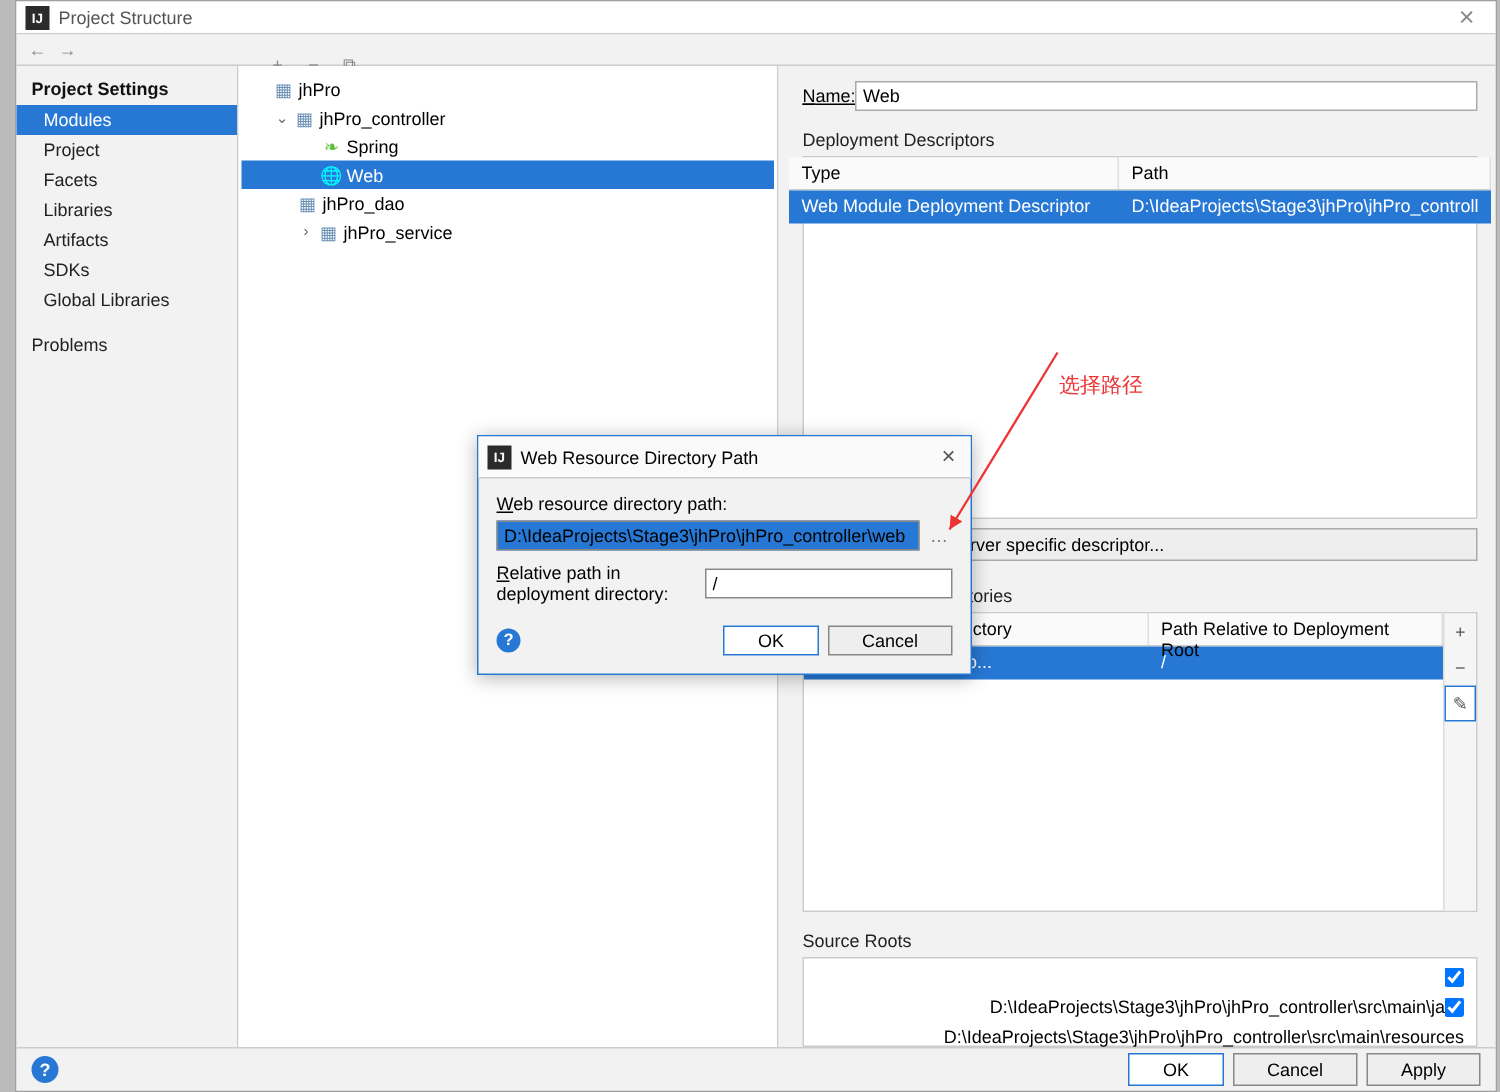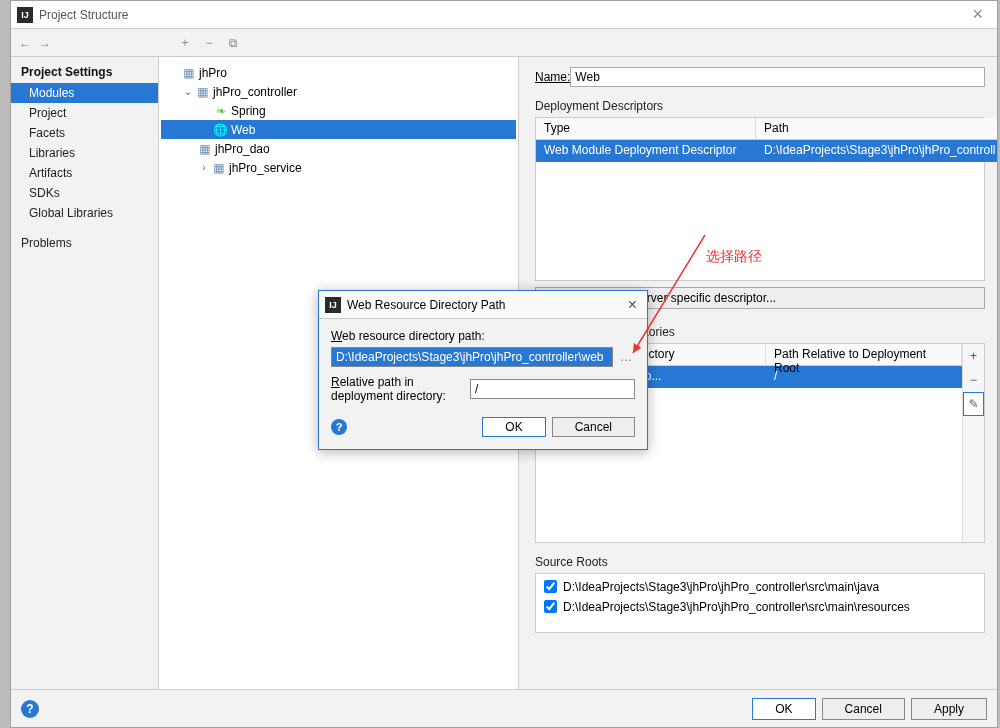--- a/index.html
+++ b/index.html
@@ -37,21 +37,21 @@
 .fic-spring { color:#5fbf3f; }
 .fic-web { color:#3b8fcc; }
 
 .right-panel { flex:1; padding: 10px 12px 0 16px; background:#f2f2f2; display:flex; flex-direction:column; position:relative; overflow:hidden;}
 .name-row { display:flex; align-items:center; margin-bottom: 12px;}
 .name-row label { text-decoration: underline; text-decoration-style: solid; text-underline-offset:1px;}
 .name-row label::first-letter { text-decoration: underline; }
 .name-row input { flex:1; padding: 2px 4px; border:1px solid #aaa; background:#fff;}
 
 .section-title { color:#222; margin-bottom:4px;}
-.desc-box { border:1px solid #ccc; background:#fff; height: 164px; position:relative; display:flex;}
+.desc-box { border:1px solid #ccc; background:#fff; height: 242px; position:relative; display:flex;justify-content:center;}
 .desc-table { flex:1; }
 .desc-headers { display:flex; height:22px; border-bottom:1px solid #ccc; background:#fafafa;}
 .desc-headers .col { padding:3px 8px; border-right:1px solid #ddd;}
 .desc-headers .col:nth-child(1){ flex:0 0 220px; }
 .desc-headers .col:nth-child(2){ flex:1; }
 .desc-row { display:flex; background:#2778d4; color:#fff; height: 22px;}
 .desc-row .cell { padding:3px 8px; white-space:nowrap; overflow:hidden;}
 .desc-row .cell:nth-child(1){ flex:0 0 220px; }
 .desc-row .cell:nth-child(2){ flex:1; }
 .side-btns { width:22px; border-left:1px solid #ddd; background:#f5f5f5; display:flex; flex-direction:column;}
@@ -67,37 +67,37 @@
 .dirs-headers .col:nth-child(1){ flex:0 0 230px;}
 .dirs-headers .col:nth-child(2){ flex:1;}
 .dirs-row { display:flex; background:#2778d4; color:#fff; height:22px;}
 .dirs-row .cell { padding:3px 8px; overflow:hidden; white-space:nowrap;}
 .dirs-row .cell:nth-child(1){ flex:0 0 230px;}
 .dirs-row .cell:nth-child(2){ flex:1;}
 .side-btns .sbtn.edit-active { background:#fff; border:1px solid #2778d4;}
 
 .sources-section { margin-top:12px;}
 .sources-box { border:1px solid #ccc; background:#fff; padding:6px 8px; height:60px;}
-.src-row { display:flex; align-items:flex-start; gap:6px; height:20px;}
+.src-row { display:flex; align-items:flex-end; gap:6px; height:20px;flex-direction:column;}
 .src-row input[type=checkbox] { }
 
 .button-bar { height: 38px; border-top:1px solid #ccc; background:#f2f2f2; display:flex; align-items:center; justify-content:flex-end; padding:0 10px; gap:6px;}
 .button-bar button { padding: 3px 22px; border:1px solid #888; background:#eee; cursor:pointer;}
 .button-bar button.primary { border:1px solid #2778d4; background:#fff; color:#000;}
 .help-orb { width:18px; height:18px; border-radius:50%; background:#2778d4; color:#fff; display:flex; align-items:center; justify-content:center; margin-right:auto; font-weight:bold;}
 
 
 .modal { position:absolute; left:318px; top:290px; width:330px; border:1px solid #2778d4; background:#f2f2f2; box-shadow:0 2px 12px rgba(0,0,0,0.3); z-index:100;}
 .modal .m-title { height:28px; background:#fafafa; display:flex; align-items:center; padding:0 6px; border-bottom:1px solid #ccc;}
 .modal .m-title .app-icon { width:16px;height:16px;background:#2b2b2b;margin-right:6px;display:flex;align-items:center;justify-content:center;color:#fff;font-size:9px;font-weight:bold;}
 .modal .m-title .close { margin-left:auto; color:#555; font-size:16px; cursor:pointer; padding:0 4px;}
 .modal .m-body { padding:10px 12px 6px 12px;}
 .modal .field-label { margin-bottom:4px; display:block;}
 .modal .field-row { display:flex; align-items:center; gap:4px; margin-bottom:8px;}
-.modal input.path { flex:1; padding:2px 4px; border:1px solid #888; background:#2778d4; color:#ffffff;}
+.modal input.path { flex:1; padding:2px 4px; border:1px solid #888; background:#2778d4; color:#000000;}
 .modal .browse { width:18px; height:18px; display:flex; align-items:center; justify-content:center; color:#777;}
 .modal .rel-row { display:flex; align-items:center; gap:6px; margin-bottom:10px;}
 .modal .rel-row input { flex:1; padding:2px 4px; border:1px solid #888; background:#fff;}
 .modal .m-footer { display:flex; align-items:center; justify-content:flex-end; gap:6px; padding:4px 0 6px 0;}
 .modal .m-footer button { padding:2px 22px; border:1px solid #888; background:#eee; cursor:pointer;}
 .modal .m-footer button.primary { border:1px solid #2778d4; background:#fff;}
 .modal .m-footer .help-q { width:16px;height:16px;border-radius:50%;background:#2778d4;color:#fff;display:flex;align-items:center;justify-content:center;margin-right:auto;font-size:11px;font-weight:bold;}
 
 
 .annot { position:absolute; left:575px; top:225px; z-index:200; pointer-events:none;}

